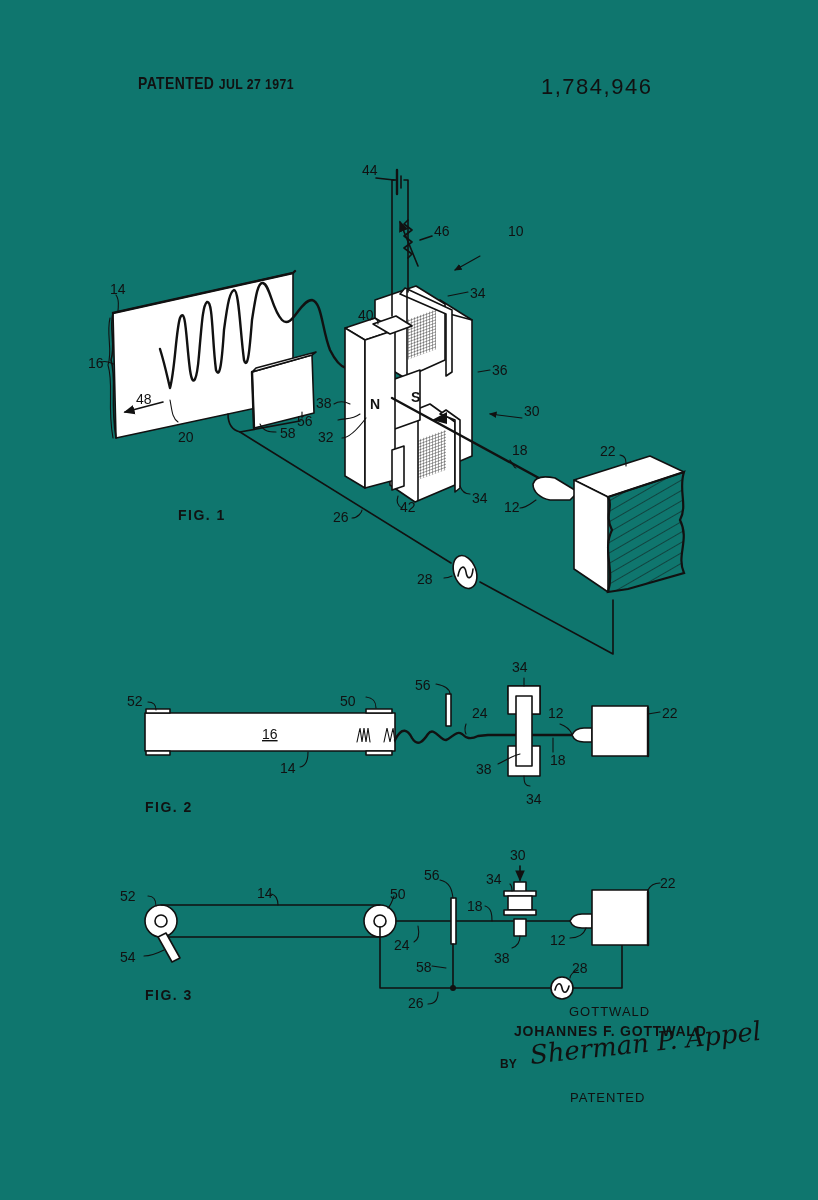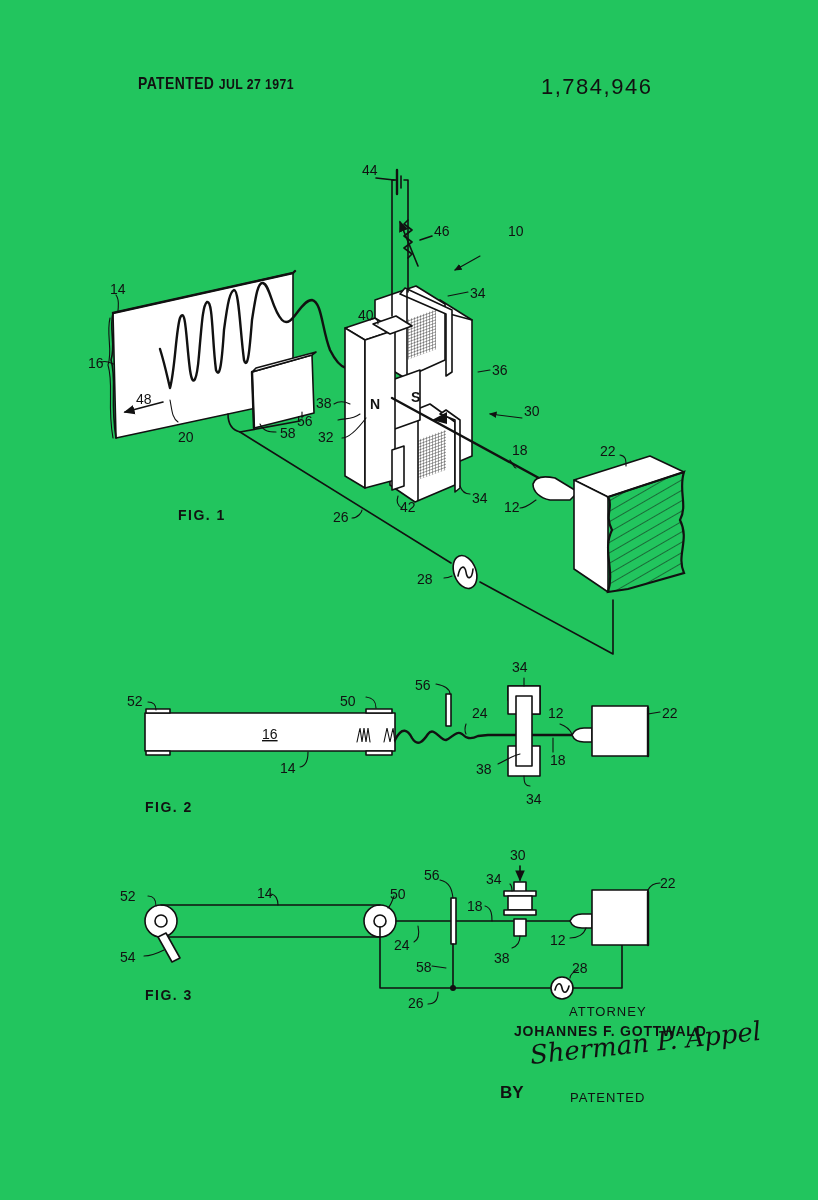--- a/index.html
+++ b/index.html
@@ -1,32 +1,32 @@
 <!DOCTYPE html>
 <html><head>
 <meta charset="utf-8">
 <style>
   html, body { margin: 0; padding: 0; background: #ffffff; }
   body { width: 818px; height: 1200px; position: relative; overflow: hidden; }
-  .sheet { position: absolute; left: 0; top: 0; width: 818px; height: 1200px; background: #22c55e; }
+  .sheet { position: absolute; left: 0; top: 0; width: 818px; height: 1200px; background: #0f766e; }
   svg { position: absolute; left: 0; top: 0; }
   .ln { fill: none; stroke: #111; stroke-width: 1.6; stroke-linecap: round; stroke-linejoin: round; }
   .thick { fill: none; stroke: #111; stroke-width: 2.4; stroke-linecap: round; stroke-linejoin: round; }
   .thin { fill: none; stroke: #111; stroke-width: 1.1; stroke-linecap: round; }
   .fillw { fill: #fff; stroke: #111; stroke-width: 1.6; stroke-linejoin: round; }
   .fillb { fill: #111; stroke: none; }
   .ref { font-family: "Liberation Sans", sans-serif; font-size: 14px; fill: #111; }
   .fig { font-family: "Liberation Sans", sans-serif; font-size: 14px; font-weight: bold; fill: #111; letter-spacing: 1.5px; }
   .hdr-left { position: absolute; left: 138px; top: 74px; font-family: "Liberation Sans", sans-serif; font-size: 17px; font-weight: bold; color: #111; transform: scaleX(0.82); transform-origin: left top; letter-spacing: 0.5px; }
   .hdr-left .date { font-size: 15px; }
   .hdr-right { position: absolute; left: 541px; top: 74px; font-family: "Liberation Sans", sans-serif; font-size: 22px; color: #111; letter-spacing: 1.5px; }
   .inv { position: absolute; font-family: "Liberation Sans", sans-serif; color: #111; }
   .inv-label { left: 569px; top: 1004px; font-size: 13px; letter-spacing: 1px; }
   .inv-name { left: 514px; top: 1023px; font-size: 14px; font-weight: bold; letter-spacing: 0.8px; }
-  .by { left: 500px; top: 1057px; font-size: 17px; font-weight: bold; margin-top: 26px; }
+  .by { left: 500px; top: 1057px; font-size: 12px; font-weight: bold; }
   .sig { left: 530px; top: 1040px; font-family: "DejaVu Serif", serif; font-style: italic; font-size: 26px; color: #111; transform: rotate(-6deg); transform-origin: left center; }
   .att { left: 570px; top: 1090px; font-size: 13px; letter-spacing: 1px; }
 </style>
 </head>
 <body>
 
 <div class="sheet">
 
   <div class="hdr-left">
     <span>PATENTED</span>
@@ -273,18 +273,18 @@
       <text class="ref" x="510" y="860">30</text>
       <text class="ref" x="486" y="884">34</text>
       <text class="ref" x="494" y="963">38</text>
       <text class="ref" x="550" y="945">12</text>
       <text class="ref" x="572" y="973">28</text>
       <text class="ref" x="660" y="888">22</text>
       <text class="fig" x="145" y="1000">FIG. 3</text>
     </g>
   </svg>
 
-  <div class="inv inv-label">ATTORNEY</div>
+  <div class="inv inv-label">GOTTWALD</div>
   <div class="inv inv-name">JOHANNES F. GOTTWALD</div>
   <div class="inv by">BY</div>
   <div class="inv sig">Sherman P. Appel</div>
   <div class="inv att">PATENTED</div>
 </div>
 
 </body></html>

